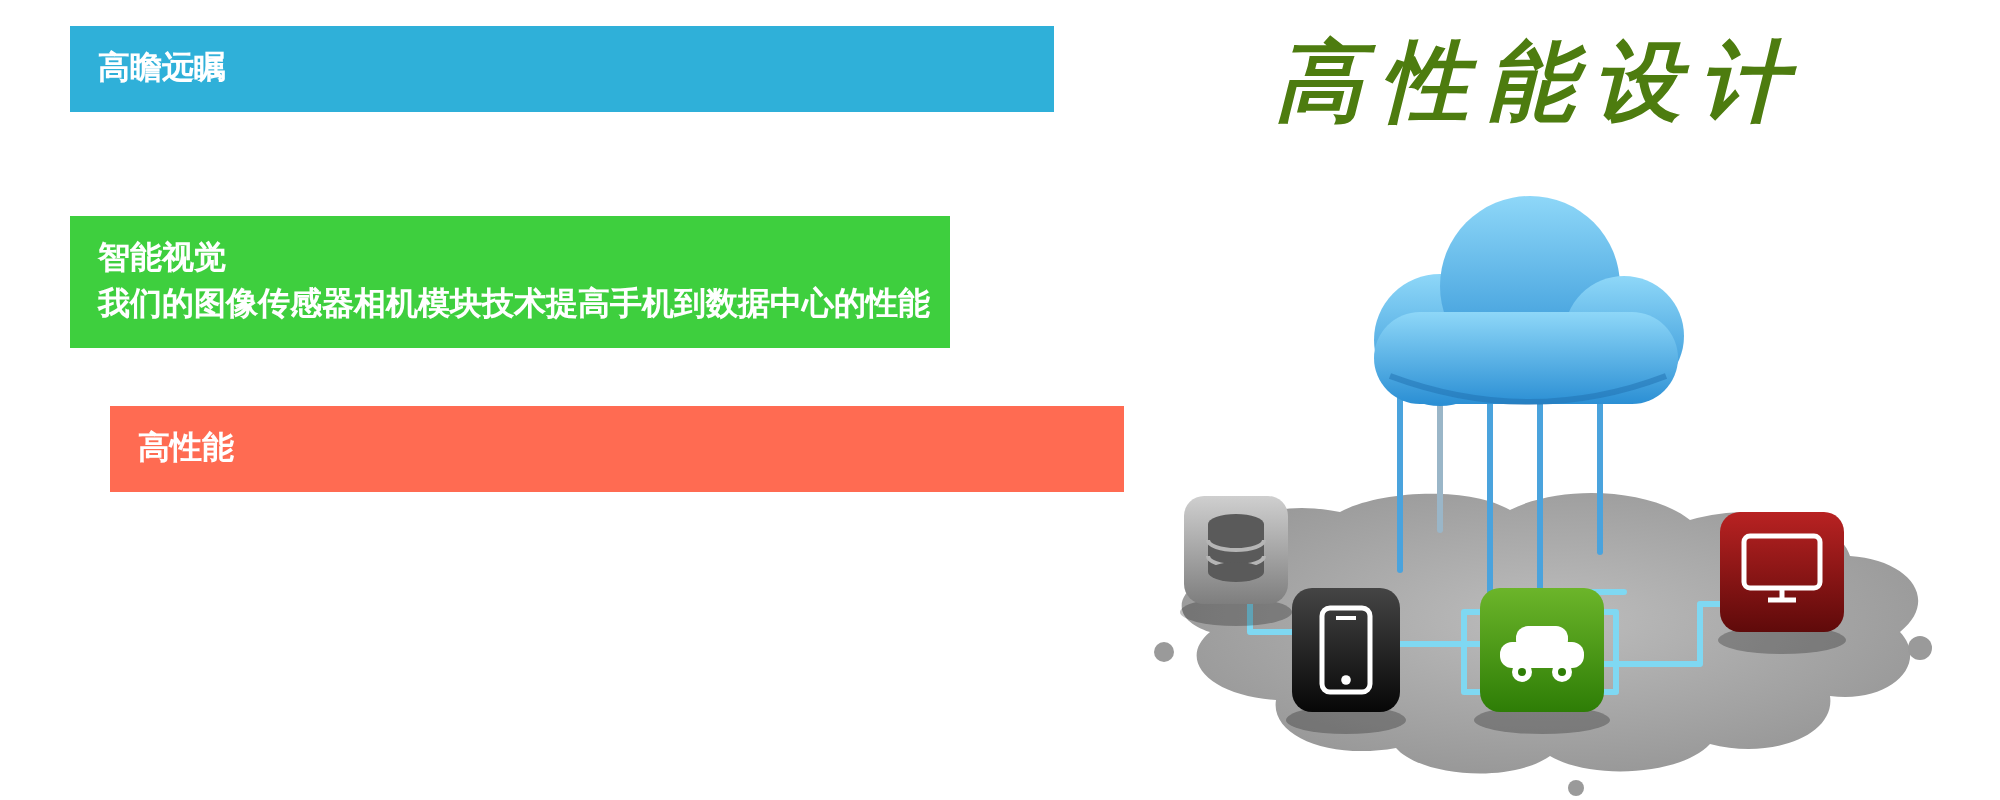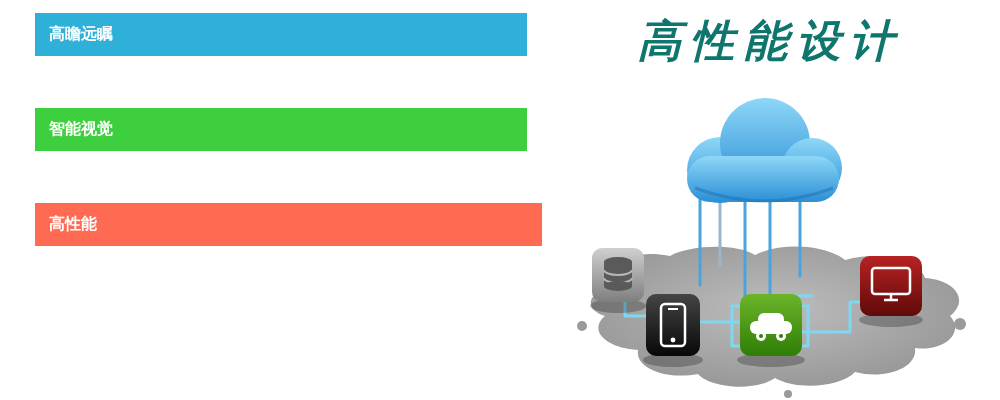--- a/index.html
+++ b/index.html
@@ -8,43 +8,44 @@
     font-family:"DejaVu Sans","Liberation Sans",sans-serif;
   }
   
   .banner{
     position:absolute;left:35px;box-sizing:border-box;color:#ffffff;
     padding:9px 14px 11px 14px;
   }
   .banner .title{font-size:16px;font-weight:bold;line-height:23px;}
   .banner .subtitle{font-size:16px;font-weight:bold;line-height:23px;white-space:nowrap;}
   .banner-cyan {top:13px; width:492px;background:#2fb0d9;}
-  .banner-green{top:108px;width:492px;background:#3ecf3e;}
-  .banner-red  {top:203px;width:507px;background:#ff6b52;}
+  .banner-green{top:108px;width:440px;background:#3ecf3e;}
+  .banner-red  {top:203px;width:507px;background:#ff6b52;margin-left:20px;}
   
   .headline{
     position:absolute;left:615px;top:12px;width:310px;text-align:center;
     font-family:"DejaVu Serif","Liberation Serif",serif;
     font-style:italic;font-weight:bold;font-size:44px;letter-spacing:9px;
-    color:#0f766e;white-space:nowrap;
+    color:#4d7c0f;white-space:nowrap;
   }
   
   .illustration{position:absolute;left:550px;top:80px;width:430px;height:318px;}
 </style>
 </head>
 <body>
 
 <div class="canvas">
 
   <div class="banner banner-cyan">
     <div class="title">高瞻远瞩</div>
   </div>
 
   <div class="banner banner-green">
     <div class="title">智能视觉</div>
+    <div class="subtitle">我们的图像传感器相机模块技术提高手机到数据中心的性能</div>
   </div>
 
   <div class="banner banner-red">
     <div class="title">高性能</div>
   </div>
 
   <div class="headline">高性能设计</div>
 
   <svg class="illustration" viewBox="0 0 430 318" aria-hidden="true">
     <defs>

